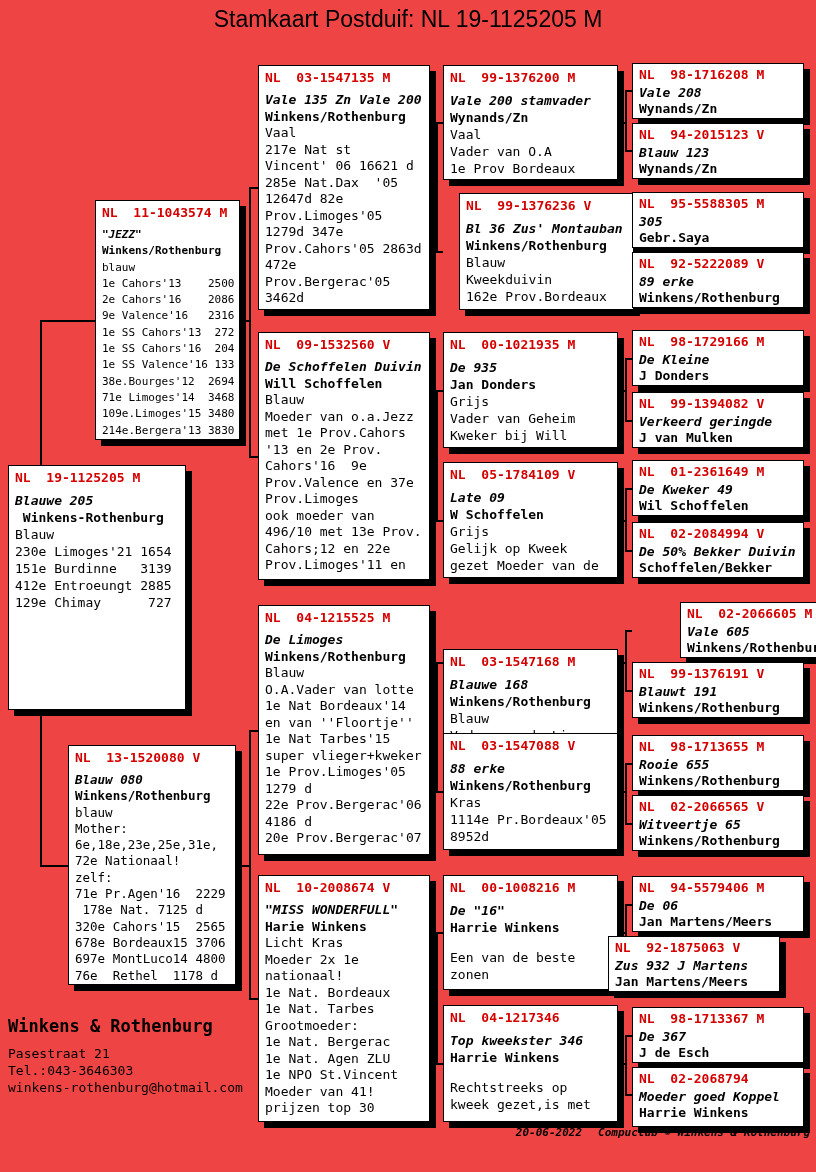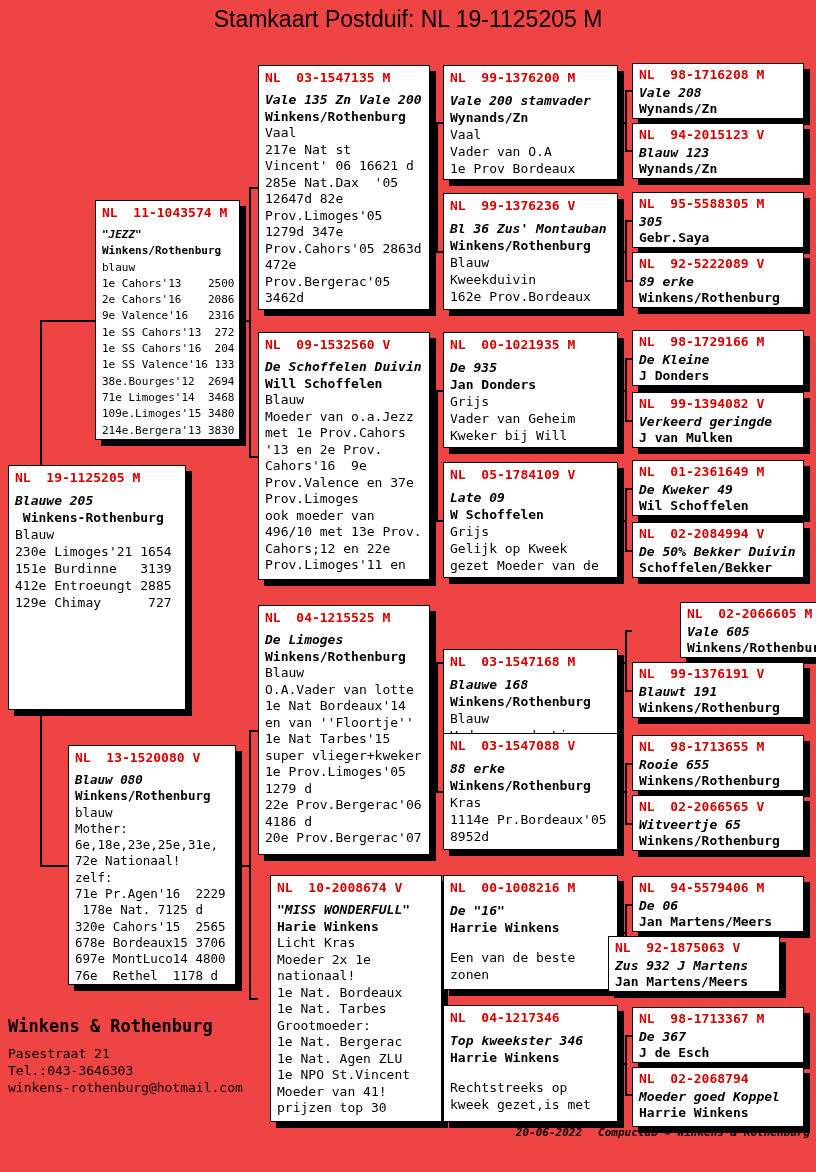--- a/index.html
+++ b/index.html
@@ -171,21 +171,21 @@
         <div class="ln n" style="line-height: 16.5px;">1e Nat Bordeaux'14</div>
         <div class="ln n" style="line-height: 16.5px;">en van ''Floortje''</div>
         <div class="ln n" style="line-height: 16.5px;">1e Nat Tarbes'15</div>
         <div class="ln n" style="line-height: 16.5px;">super vlieger+kweker</div>
         <div class="ln n" style="line-height: 16.5px;">1e Prov.Limoges'05</div>
         <div class="ln n" style="line-height: 16.5px;">1279 d</div>
         <div class="ln n" style="line-height: 16.5px;">22e Prov.Bergerac'06</div>
         <div class="ln n" style="line-height: 16.5px;">4186 d</div>
         <div class="ln n" style="line-height: 16.5px;">20e Prov.Bergerac'07</div>
       </div>
-      <div class="box" style="left: 270px; top: 875px; width: 172px; height: 247px; font-size: 13px;">
+      <div class="box" style="left: 258px; top: 875px; width: 172px; height: 247px; font-size: 13px;">
         <div class="hdr">NL  10-2008674 V</div>
         <div class="ln i" style="line-height: 16.5px;">"MISS WONDERFULL"</div>
         <div class="ln b" style="line-height: 16.5px;">Harie Winkens</div>
         <div class="ln n" style="line-height: 16.5px;">Licht Kras</div>
         <div class="ln n" style="line-height: 16.5px;">Moeder 2x 1e</div>
         <div class="ln n" style="line-height: 16.5px;">nationaal!</div>
         <div class="ln n" style="line-height: 16.5px;">1e Nat. Bordeaux</div>
         <div class="ln n" style="line-height: 16.5px;">1e Nat. Tarbes</div>
         <div class="ln n" style="line-height: 16.5px;">Grootmoeder:</div>
         <div class="ln n" style="line-height: 16.5px;">1e Nat. Bergerac</div>
@@ -195,21 +195,21 @@
         <div class="ln n" style="line-height: 16.5px;">prijzen top 30</div>
       </div>
       <div class="box" style="left: 443px; top: 65px; width: 175px; height: 115px; font-size: 13px;">
         <div class="hdr">NL  99-1376200 M</div>
         <div class="ln i" style="line-height: 17px;">Vale 200 stamvader</div>
         <div class="ln b" style="line-height: 17px;">Wynands/Zn</div>
         <div class="ln n" style="line-height: 17px;">Vaal</div>
         <div class="ln n" style="line-height: 17px;">Vader van O.A</div>
         <div class="ln n" style="line-height: 17px;">1e Prov Bordeaux</div>
       </div>
-      <div class="box" style="left: 443px; top: 193px; width: 175px; height: 117px; font-size: 13px;">
+      <div class="box" style="left: 459px; top: 193px; width: 175px; height: 117px; font-size: 13px;">
         <div class="hdr">NL  99-1376236 V</div>
         <div class="ln i" style="line-height: 17px;">Bl 36 Zus' Montauban</div>
         <div class="ln b" style="line-height: 17px;">Winkens/Rothenburg</div>
         <div class="ln n" style="line-height: 17px;">Blauw</div>
         <div class="ln n" style="line-height: 17px;">Kweekduivin</div>
         <div class="ln n" style="line-height: 17px;">162e Prov.Bordeaux</div>
       </div>
       <div class="box" style="left: 443px; top: 332px; width: 175px; height: 116px; font-size: 13px;">
         <div class="hdr">NL  00-1021935 M</div>
         <div class="ln i" style="line-height: 17px;">De 935</div>

